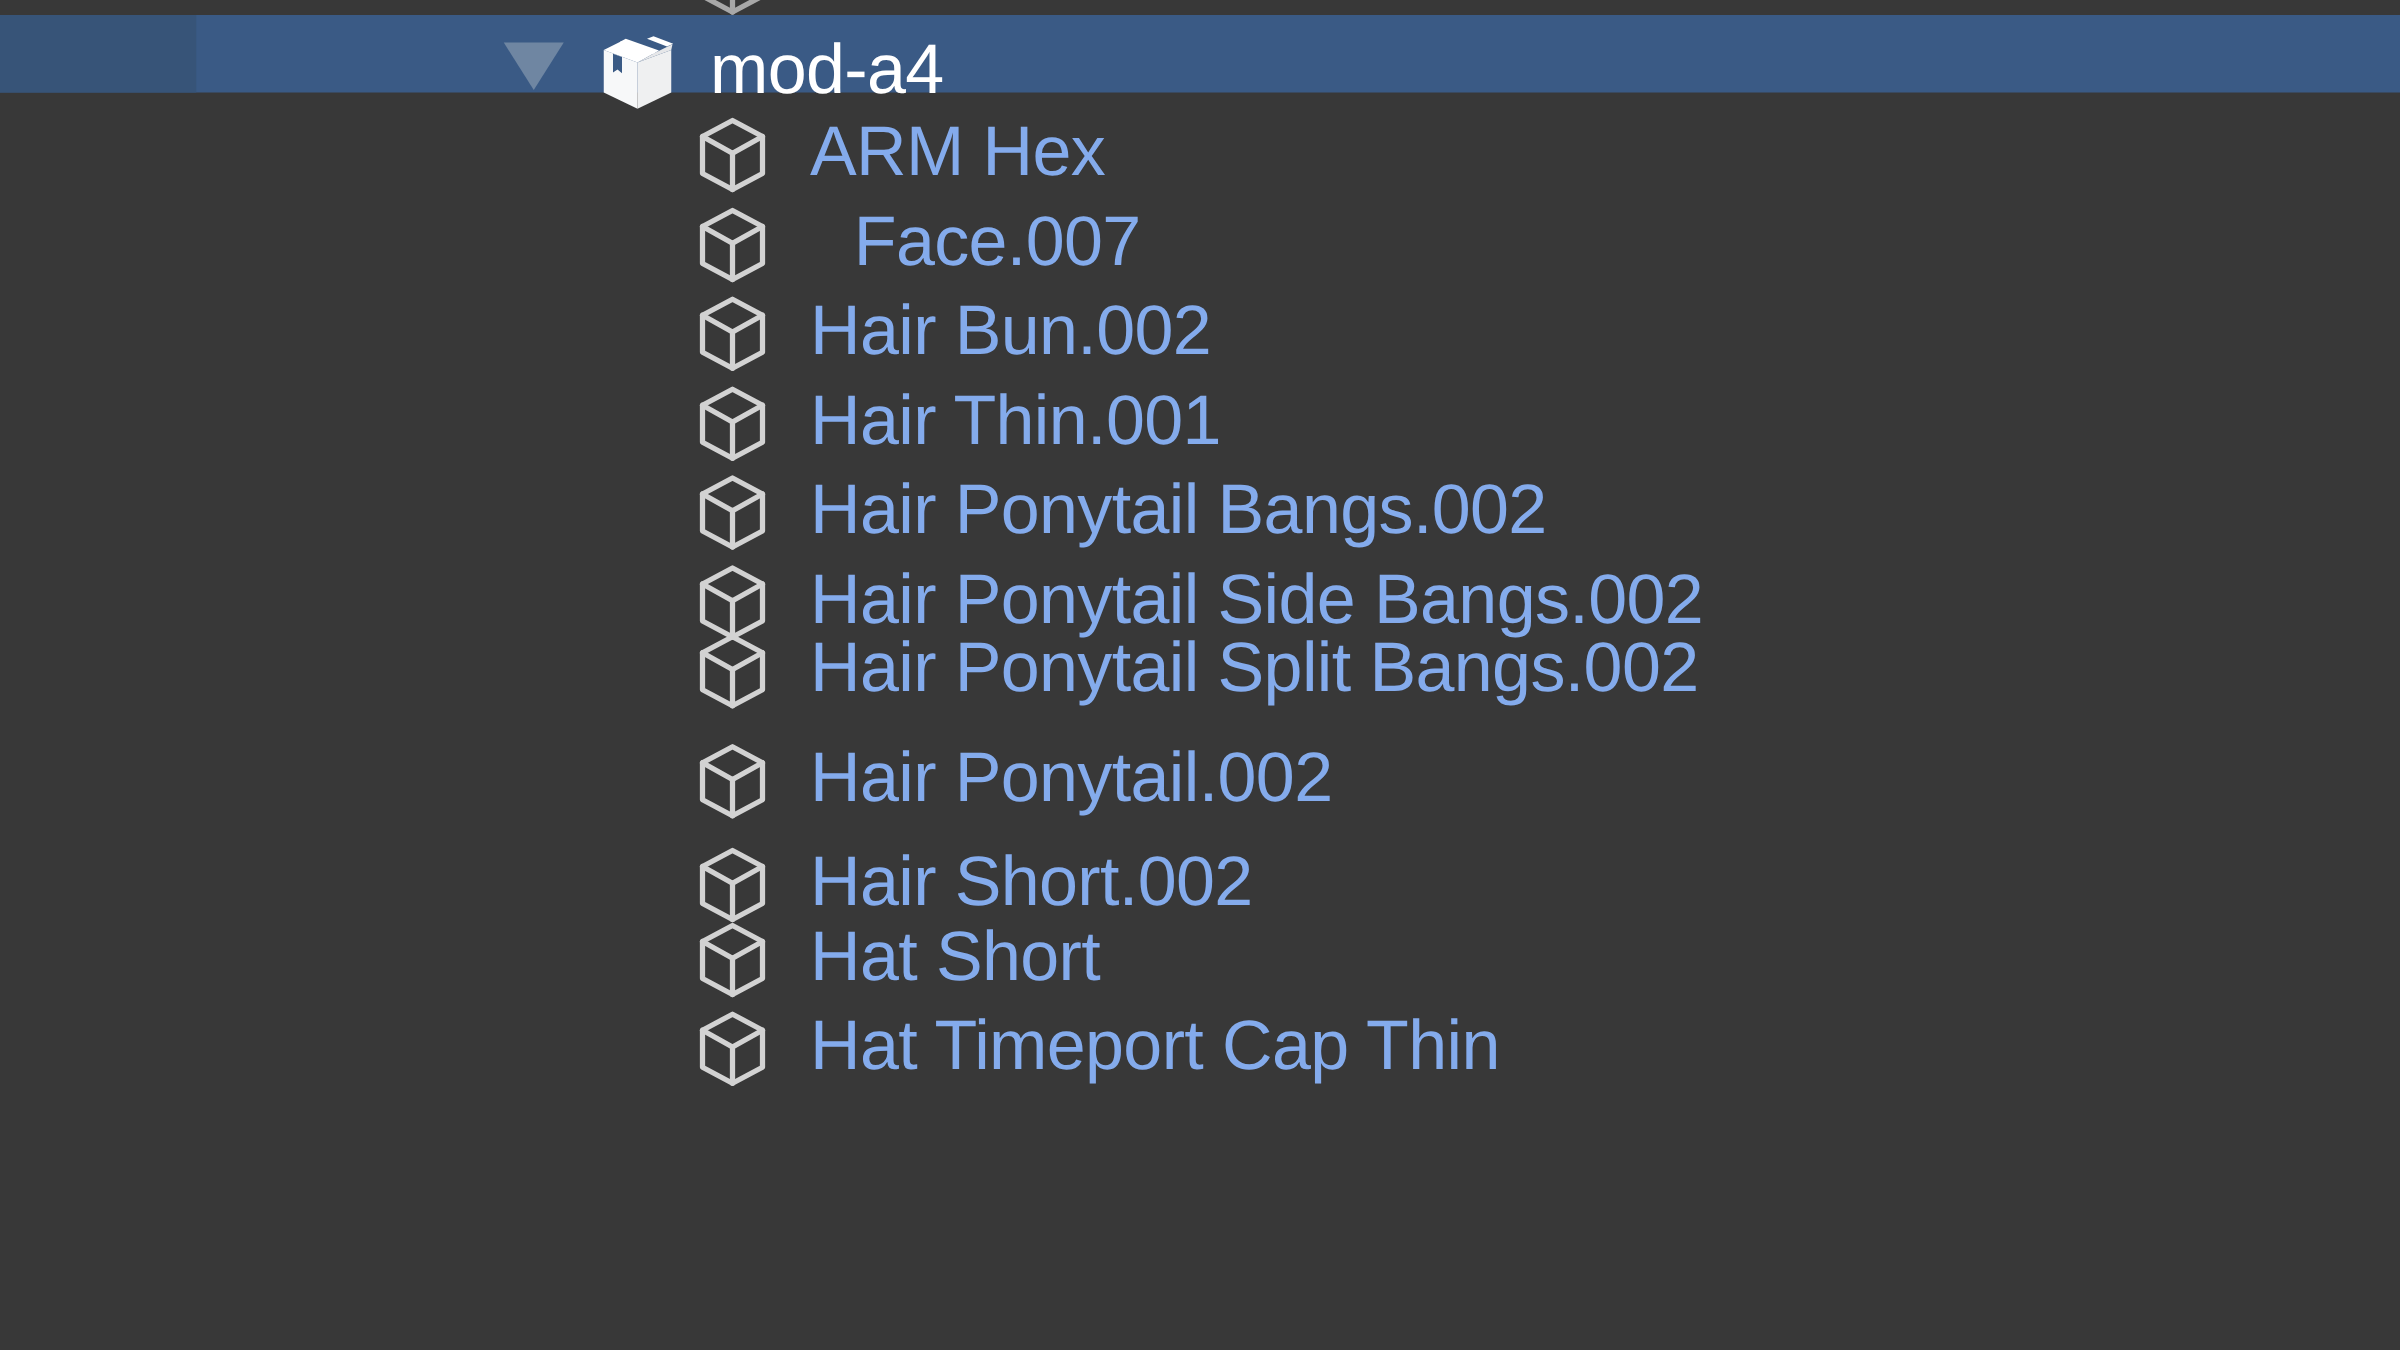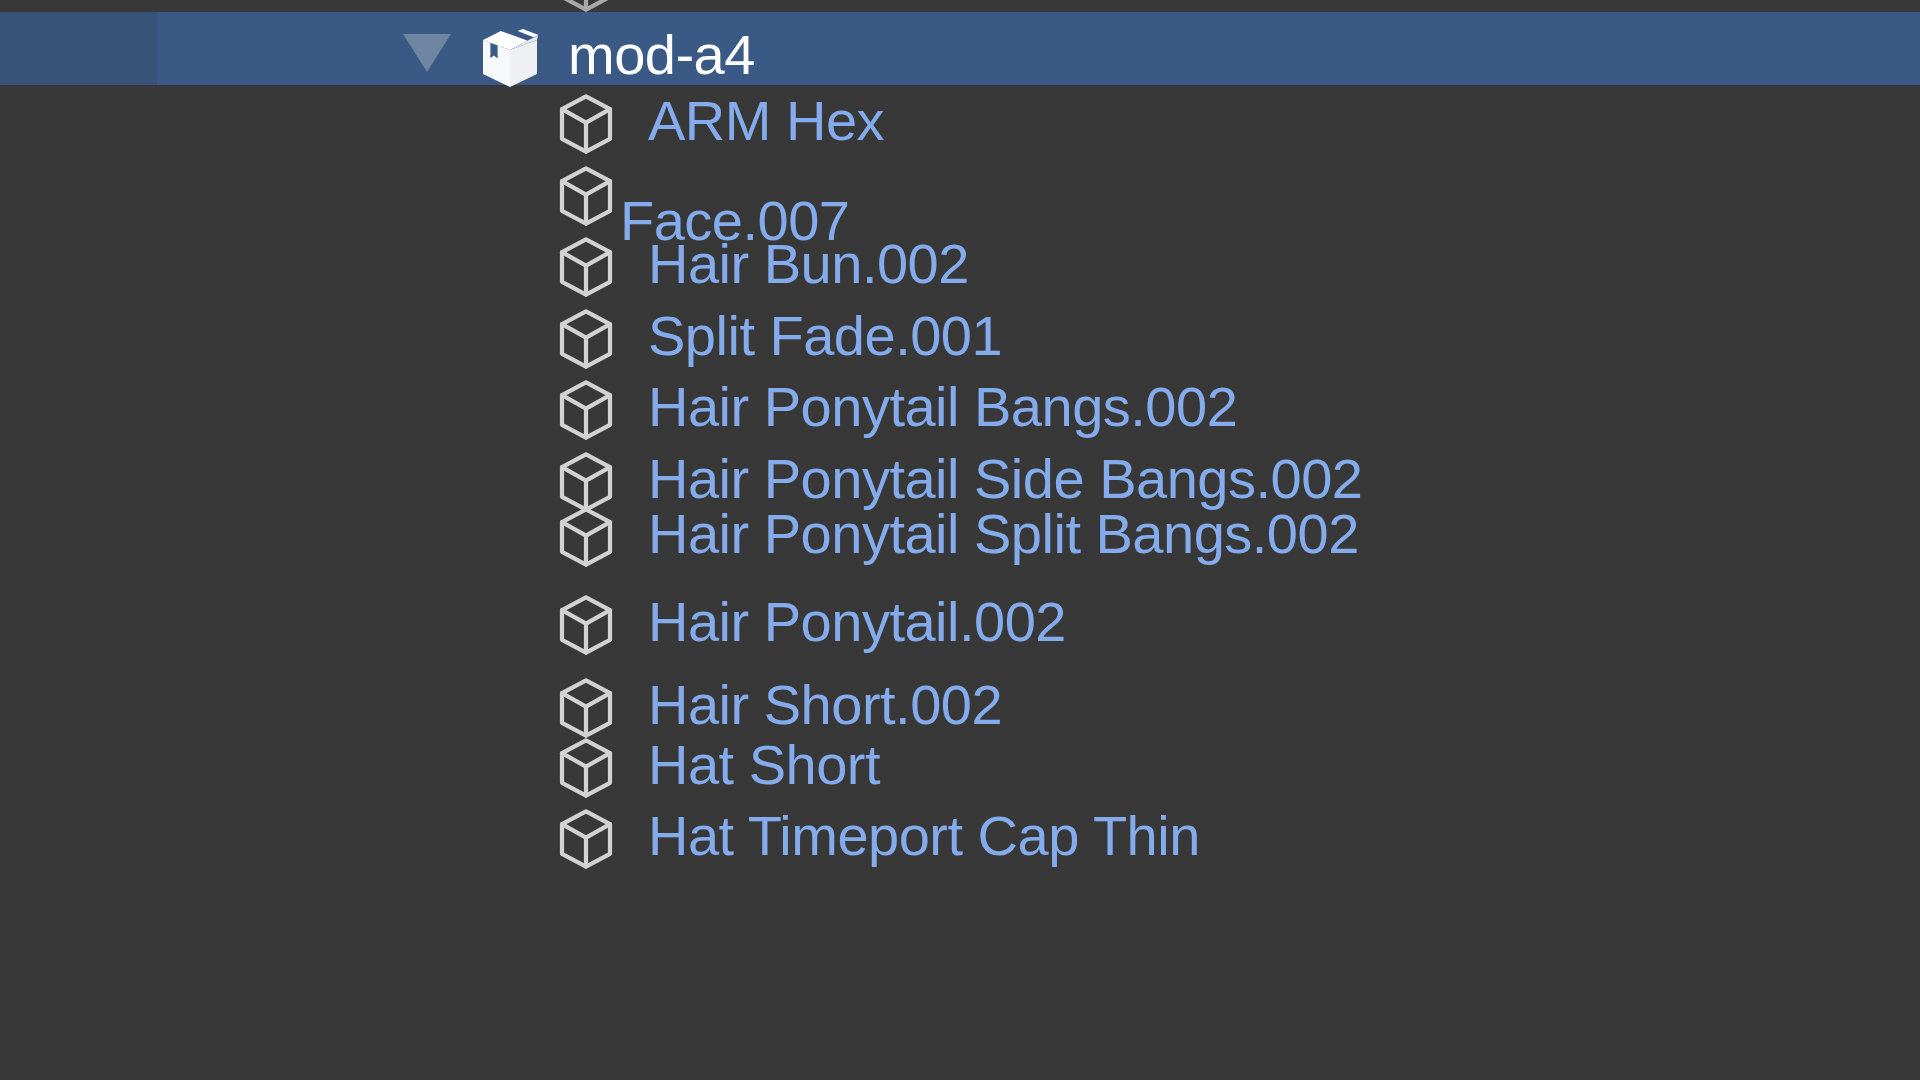--- a/index.html
+++ b/index.html
@@ -26,21 +26,21 @@
     position: absolute;
     left: 0;
     top: 0;
     width: 1920px;
   }
 
   .row {
     position: absolute;
     left: 0;
     width: 1920px;
-    height: 73px;
+    height: 62px;
     display: flex;
     align-items: center;
     box-sizing: border-box;
   }
 
   .row.selected .rowbg {
     position: absolute;
     left: 0;
     top: 0;
     width: 1920px;
@@ -172,21 +172,21 @@
       </div>
       <div class="row" style="top: 159.5px;">
         <div class="rowcontent">
           <svg class="mesh-icon" width="68" height="68" viewBox="0 0 34 34" style="left: 552px; top: 2px;">
             <g fill="none" stroke="#d2d2d2" stroke-width="2.1" stroke-linejoin="round" stroke-linecap="round">
               <path d="M17 3.2 L29 9.6 L29 24.4 L17 30.8 L5 24.4 L5 9.6 Z"></path>
               <path d="M5 9.6 L17 16.3 L29 9.6"></path>
               <path d="M17 16.3 L17 30.8"></path>
             </g>
           </svg>
-          <span class="label mesh" style="left: 620px; top: 5px; margin-top: 28px;">Face.007</span>
+          <span class="label mesh" style="left: 683px; top: 5px;">Face.007</span>
         </div>
       </div>
       <div class="row" style="top: 231px;">
         <div class="rowcontent">
           <svg class="mesh-icon" width="68" height="68" viewBox="0 0 34 34" style="left: 552px; top: 2px;">
             <g fill="none" stroke="#d2d2d2" stroke-width="2.1" stroke-linejoin="round" stroke-linecap="round">
               <path d="M17 3.2 L29 9.6 L29 24.4 L17 30.8 L5 24.4 L5 9.6 Z"></path>
               <path d="M5 9.6 L17 16.3 L29 9.6"></path>
               <path d="M17 16.3 L17 30.8"></path>
             </g>
@@ -196,21 +196,21 @@
       </div>
       <div class="row" style="top: 302.5px;">
         <div class="rowcontent">
           <svg class="mesh-icon" width="68" height="68" viewBox="0 0 34 34" style="left: 552px; top: 2px;">
             <g fill="none" stroke="#d2d2d2" stroke-width="2.1" stroke-linejoin="round" stroke-linecap="round">
               <path d="M17 3.2 L29 9.6 L29 24.4 L17 30.8 L5 24.4 L5 9.6 Z"></path>
               <path d="M5 9.6 L17 16.3 L29 9.6"></path>
               <path d="M17 16.3 L17 30.8"></path>
             </g>
           </svg>
-          <span class="label mesh" style="left: 648px; top: 5px;">Split Fade.001</span>
+          <span class="label mesh" style="left: 648px; top: 5px;">Hair Thin.001</span>
         </div>
       </div>
       <div class="row" style="top: 374px;">
         <div class="rowcontent">
           <svg class="mesh-icon" width="68" height="68" viewBox="0 0 34 34" style="left: 552px; top: 2px;">
             <g fill="none" stroke="#d2d2d2" stroke-width="2.1" stroke-linejoin="round" stroke-linecap="round">
               <path d="M17 3.2 L29 9.6 L29 24.4 L17 30.8 L5 24.4 L5 9.6 Z"></path>
               <path d="M5 9.6 L17 16.3 L29 9.6"></path>
               <path d="M17 16.3 L17 30.8"></path>
             </g>

